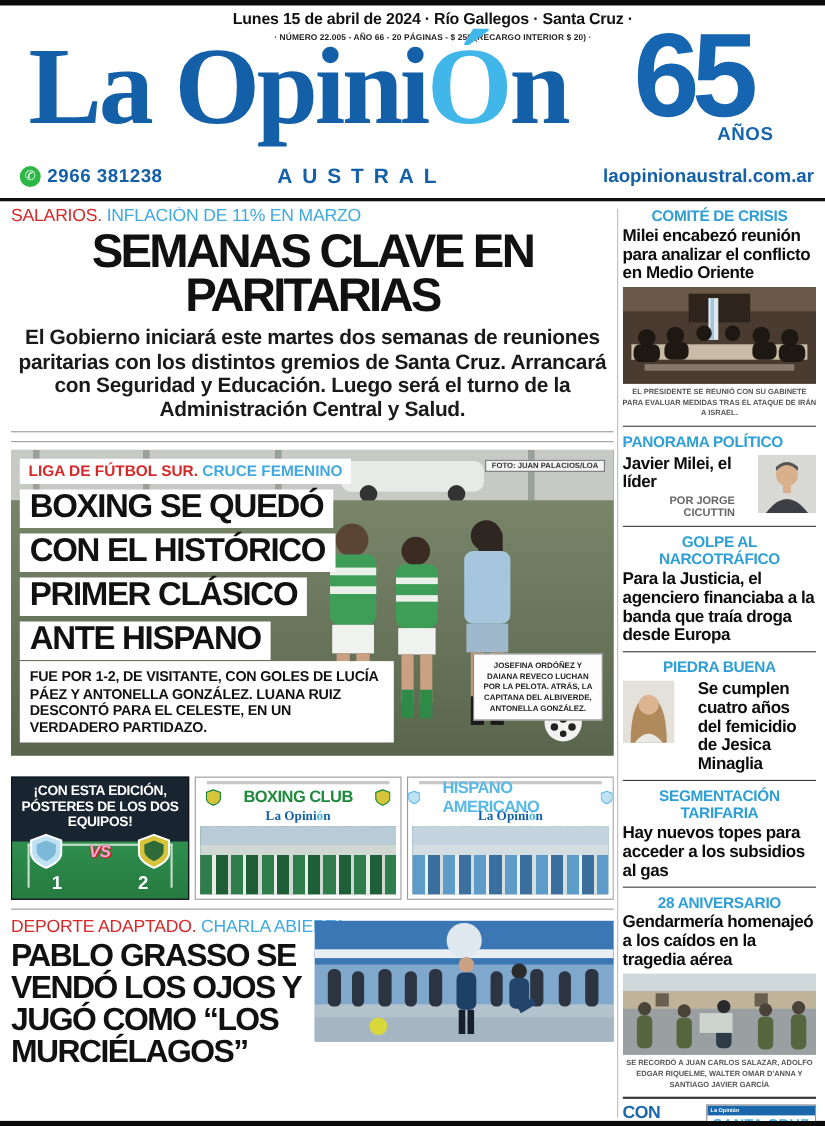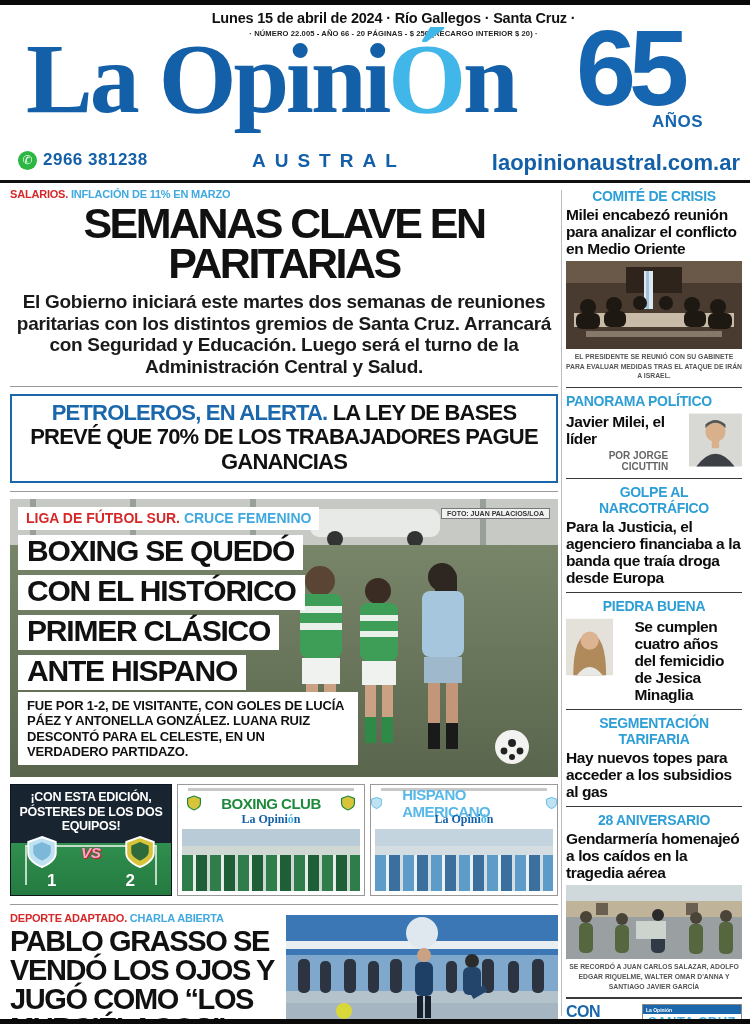--- a/index.html
+++ b/index.html
@@ -20,28 +20,28 @@
   .logo-sub{position:absolute;left:252px;top:112px;font-size:19px;font-weight:bold;
         color:#1460a8;letter-spacing:9px;}
   .anniv-num{position:absolute;left:576px;top:-24px;font-size:108px;font-weight:bold;
         color:#1565b0;letter-spacing:-7px;line-height:1;}
   .anniv-label{position:absolute;left:652px;top:74px;font-size:17px;font-weight:bold;
         color:#1565b0;letter-spacing:0.5px;}
   .phone-row{position:absolute;left:18px;top:112px;display:flex;align-items:center;gap:6px;}
   .wa-icon{width:19px;height:19px;border-radius:50%;background:#2bb741;color:#fff;
         font-size:12px;display:flex;align-items:center;justify-content:center;}
   .phone-num{font-size:17px;font-weight:bold;color:#1460a8;letter-spacing:0.5px;}
-  .website{position:absolute;right:10px;top:112px;font-size:22px;font-weight:bold;color:#1460a8;}
+  .website{position:absolute;right:10px;top:112px;font-size:17px;font-weight:bold;color:#1460a8;}
   .mast-rule{position:absolute;top:175px;left:0;width:750px;height:3px;background:#101010;}
   
   .left-col{position:absolute;left:10px;top:183px;width:548px;height:836px;overflow:hidden;}
   .right-col{position:absolute;left:566px;top:183px;width:176px;height:836px;overflow:hidden;}
   .vdiv{position:absolute;left:561px;top:185px;height:826px;width:1px;background:#bdbdbd;}
   
-  .kicker{font-size:11px;font-weight:bold;letter-spacing:-0.2px;}
+  .kicker{font-size:16px;font-weight:normal;letter-spacing:-0.2px;}
   .k-red{color:#d62828;} .k-blue{color:#3fa9e0;}
   
   .lead-head{font-size:43px;font-weight:bold;letter-spacing:-2.5px;line-height:0.93;
         text-align:center;margin-top:3px;}
   .lead-deck{font-size:19px;font-weight:bold;line-height:1.14;text-align:center;
         margin-top:8px;letter-spacing:-0.3px;color:#1a1a1a;}
   .hr{border:none;border-top:1px solid #9a9a9a;margin:8px 0 7px 0;}
   .alert-box{border:2px solid #1b67ac;padding:5px 10px 7px 10px;text-align:center;
         font-size:22px;font-weight:bold;letter-spacing:-0.8px;line-height:1.12;}
   .alert-box .lead{color:#1b67ac;}
@@ -53,21 +53,21 @@
         padding:1px 5px;font-size:7px;font-weight:bold;color:#333;}
   .pm-lines{position:absolute;top:36px;left:8px;}
   .pm-line{display:table;background:#fff;padding:1px 9px 4px 9px;margin-bottom:5px;
         font-size:30px;font-weight:bold;letter-spacing:-1.2px;line-height:1.0;}
   .pm-summary{position:absolute;left:8px;bottom:12px;width:340px;background:#fff;
         padding:6px 9px;font-size:13px;font-weight:bold;line-height:1.18;letter-spacing:-0.2px;}
   .pm-caption{position:absolute;right:10px;bottom:32px;width:118px;background:#fdfdfd;
         border:1px solid #888;padding:5px 4px;font-size:7.2px;font-weight:bold;
         text-align:center;line-height:1.35;color:#222;}
   
-  .strip{display:flex;gap:5px;margin-top:7px;height:112px;}
+  .strip{display:flex;gap:5px;margin-top:19px;height:112px;}
   .promo-box{position:relative;width:162px;height:112px;background:#182430;overflow:hidden;
         border:1px solid #0c141c;}
   .promo-field{position:absolute;bottom:0;left:0;right:0;height:52px;
         background:linear-gradient(#2f8f4e,#257a40);}
   .promo-goal{position:absolute;bottom:10px;left:14px;right:14px;height:40px;
         border:2px solid #e8f0e8;border-bottom:none;opacity:0.8;}
   .promo-text{position:absolute;top:5px;left:6px;right:6px;color:#fff;font-size:12.5px;
         font-weight:bold;text-align:center;line-height:1.15;letter-spacing:-0.3px;}
   .promo-sh1{position:absolute;left:16px;bottom:26px;}
   .promo-sh2{position:absolute;right:16px;bottom:26px;}
@@ -140,23 +140,20 @@
 
   <div class="left-col">
 
     <div class="kicker">
       <span class="k-red">SALARIOS.</span>
       <span class="k-blue">INFLACIÓN DE 11% EN MARZO</span>
     </div>
     <div class="lead-head">SEMANAS CLAVE EN PARITARIAS</div>
     <div class="lead-deck">El Gobierno iniciará este martes dos semanas de reuniones paritarias con los distintos gremios de Santa Cruz. Arrancará con Seguridad y Educación. Luego será el turno de la Administración Central y Salud.</div>
     <hr class="hr">
-    <div class="alert-box">
-      <span class="lead">PETROLEROS, EN ALERTA.</span><span> LA LEY DE BASES PREVÉ QUE 70% DE LOS TRABAJADORES PAGUE GANANCIAS</span>
-    </div>
     <hr class="hr">
 
     <div class="photo-main">
       <svg width="548" height="278" viewBox="0 0 548 278">
         <rect x="0" y="0" width="548" height="46" fill="#c6c9c4"></rect>
         <rect x="20" y="0" width="6" height="46" fill="#98a098"></rect>
           <rect x="120" y="0" width="6" height="46" fill="#98a098"></rect>
         <rect x="240" y="0" width="6" height="46" fill="#98a098"></rect>
           <rect x="470" y="0" width="6" height="46" fill="#98a098"></rect>
         <rect x="300" y="10" width="130" height="28" rx="9" fill="#e8eae8"></rect>
@@ -208,20 +205,21 @@
         <span class="k-blue">CRUCE FEMENINO</span>
       </div>
       <div class="pm-credit">FOTO: JUAN PALACIOS/LOA</div>
       <div class="pm-lines">
         <div class="pm-line">BOXING SE QUEDÓ</div>
         <div class="pm-line">CON EL HISTÓRICO</div>
         <div class="pm-line">PRIMER CLÁSICO</div>
         <div class="pm-line">ANTE HISPANO</div>
       </div>
       <div class="pm-summary">FUE POR 1-2, DE VISITANTE, CON GOLES DE LUCÍA PÁEZ Y ANTONELLA GONZÁLEZ. LUANA RUIZ DESCONTÓ PARA EL CELESTE, EN UN VERDADERO PARTIDAZO.</div>
+      <div class="pm-caption">JOSEFINA ORDÓÑEZ Y DAIANA REVECO LUCHAN POR LA PELOTA. ATRÁS, LA CAPITANA DEL ALBIVERDE, ANTONELLA GONZÁLEZ.</div>
     </div>
 
     <div class="strip">
       <div class="promo-box">
         <div class="promo-field"></div>
         <div class="promo-goal"></div>
         <div class="promo-text">¡CON ESTA EDICIÓN, PÓSTERES DE LOS DOS EQUIPOS!</div>
         <svg class="promo-sh1" width="30" height="34" viewBox="0 0 24 26">
           <path d="M12 1 L23 5 V14 C23 21 12 25 12 25 C12 25 1 21 1 14 V5 Z" fill="#bfe2f2" stroke="#fff" stroke-width="1.5"></path>
           <path d="M12 5 L19 8 V13 C19 17 12 20 12 20 C12 20 5 17 5 13 V8 Z" fill="#7db8d8"></path>

